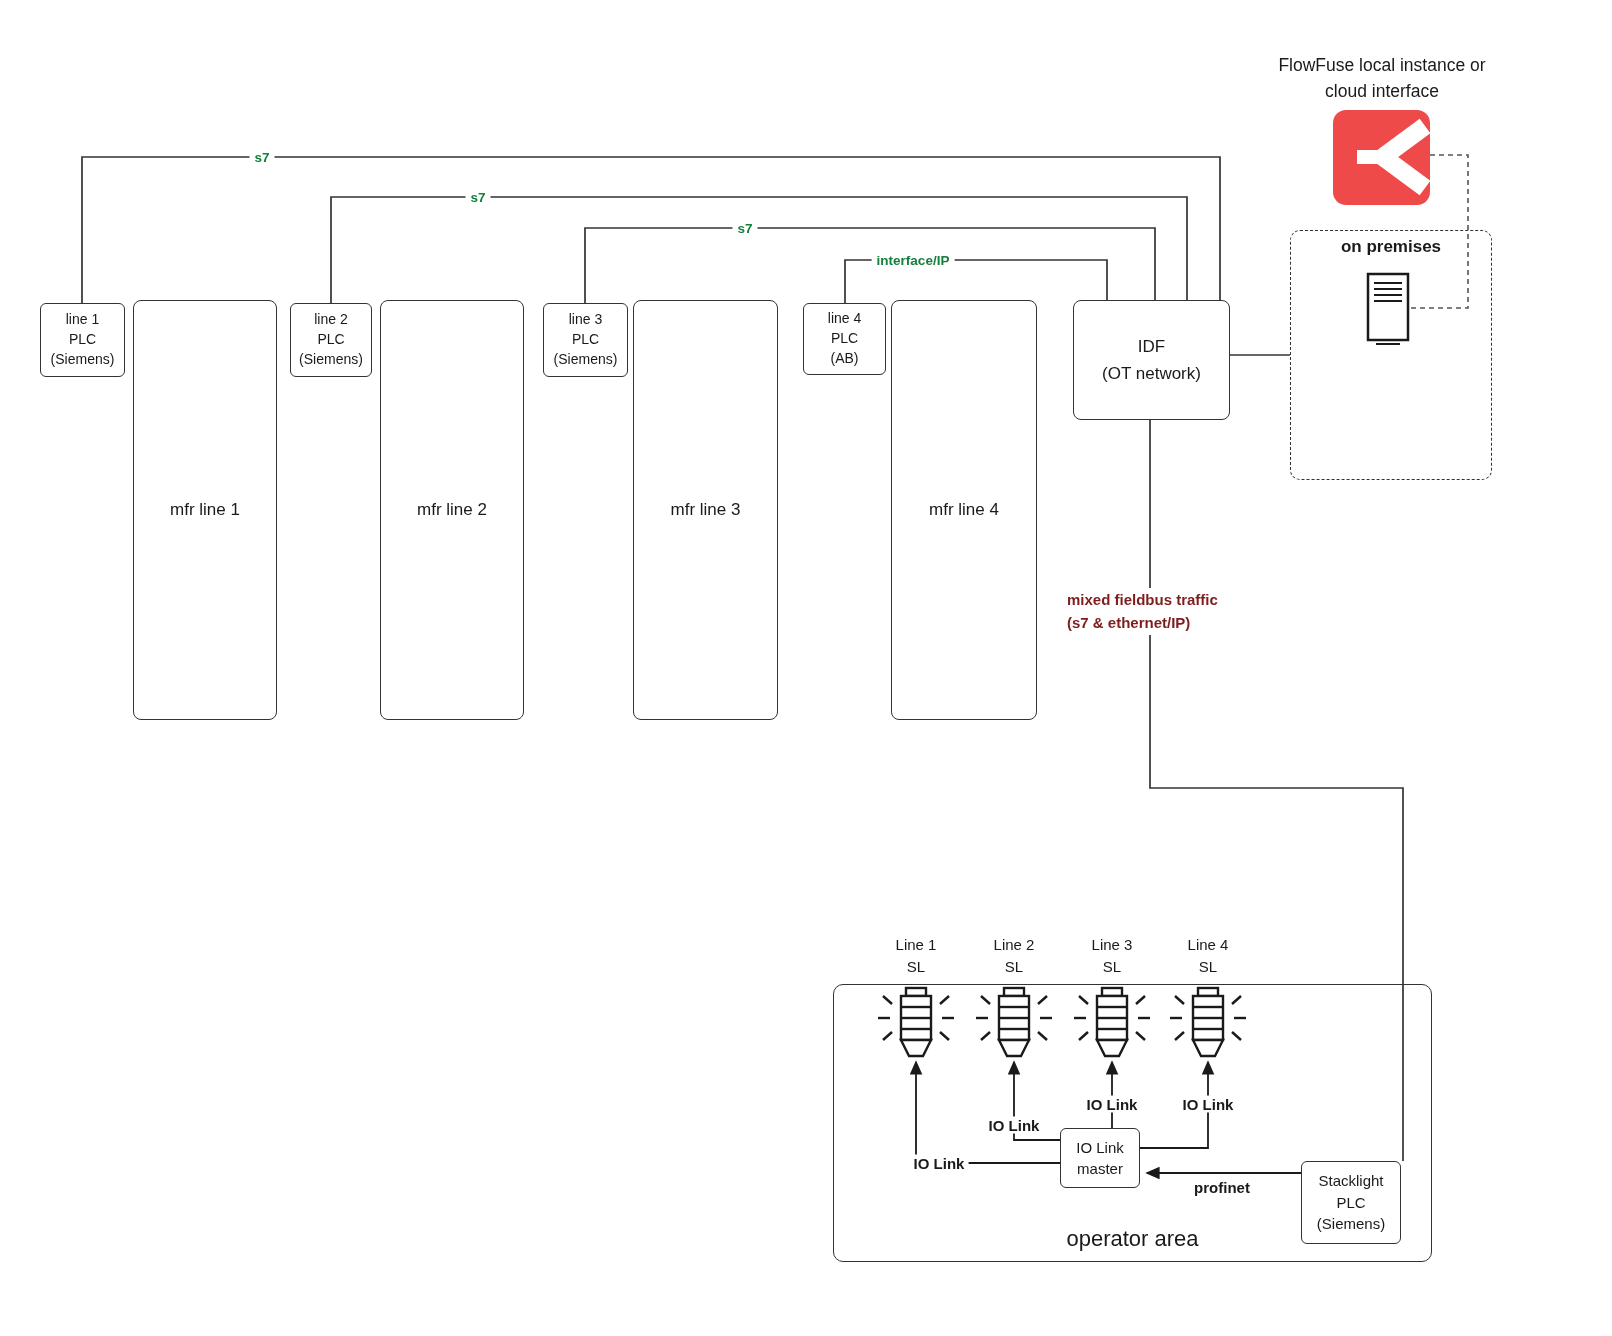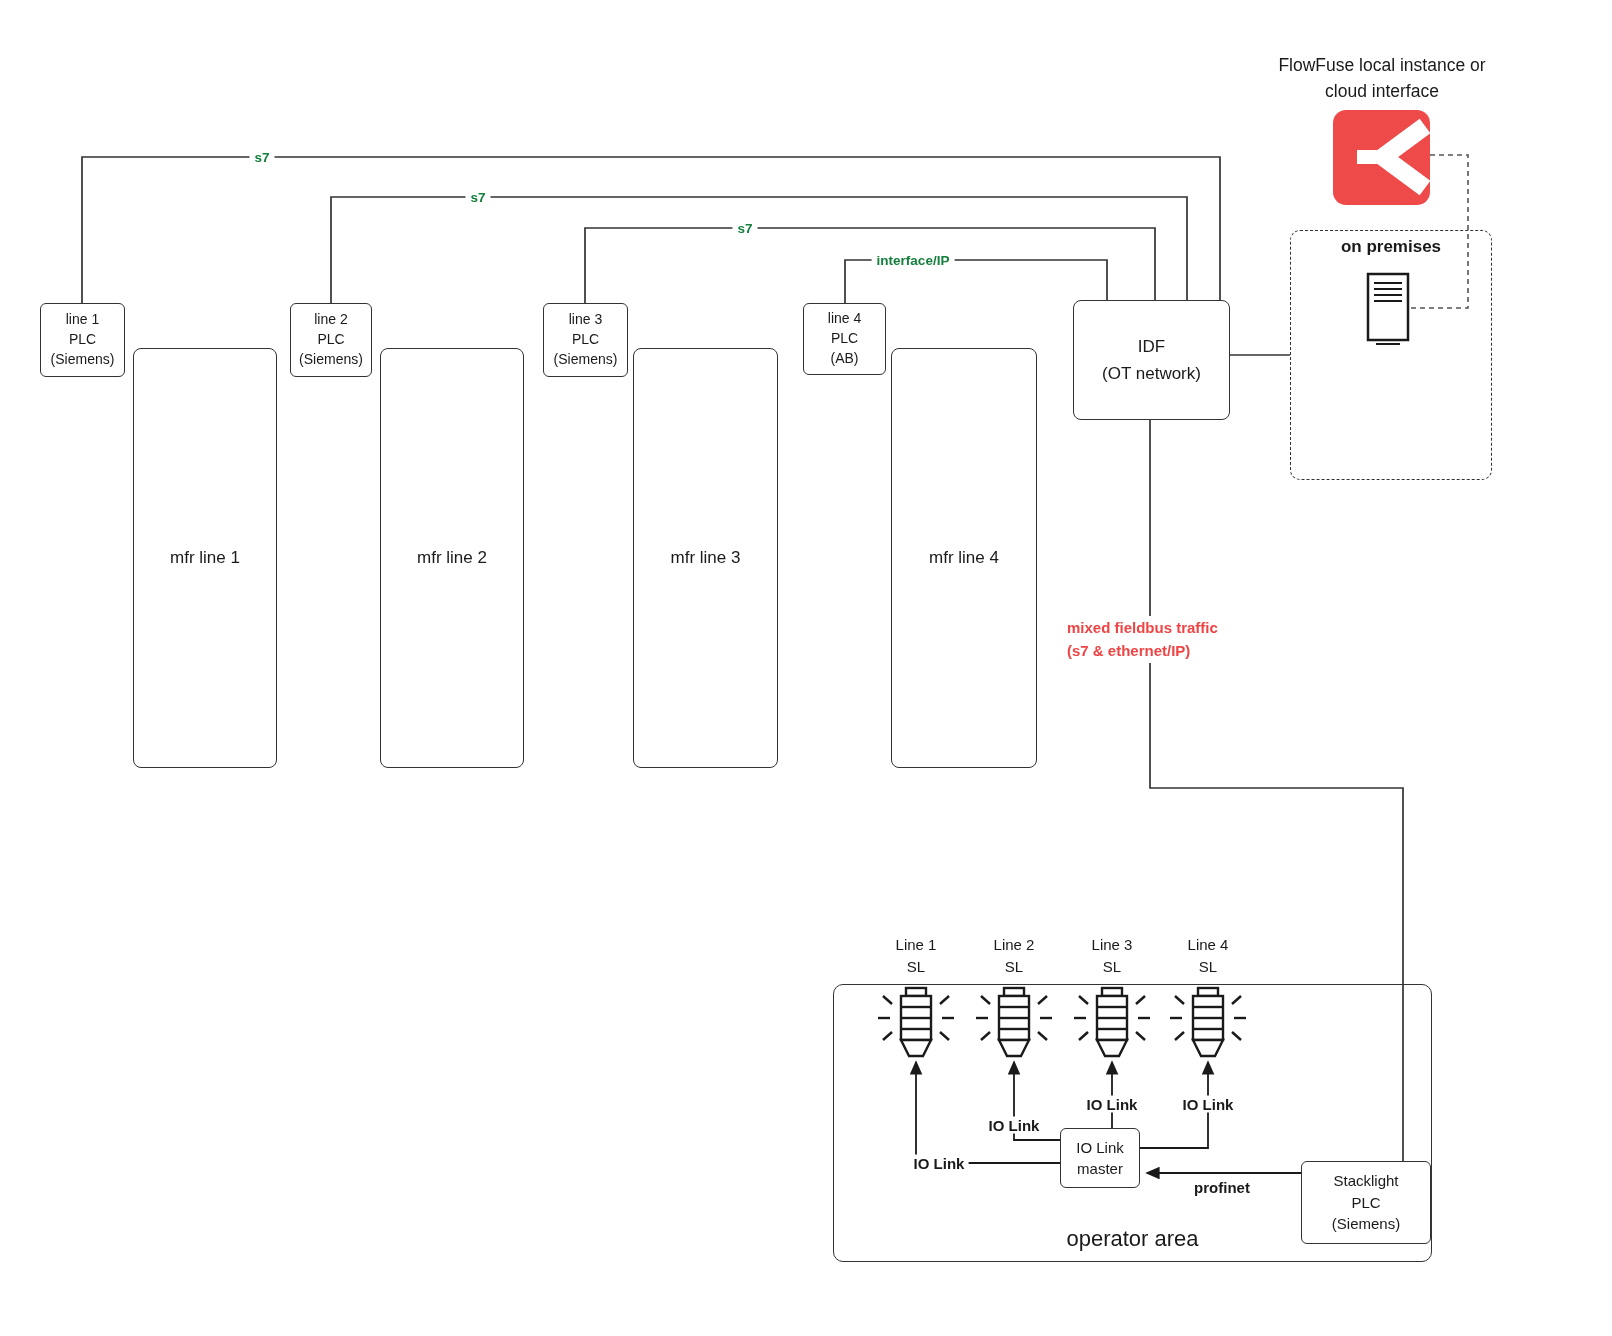--- a/index.html
+++ b/index.html
@@ -3,21 +3,21 @@
 <meta charset="utf-8">
 <style>
   html,body{margin:0;padding:0;background:#fff;}
   .canvas{position:relative;width:1612px;height:1336px;background:#ffffff;
           font-family:"Liberation Sans",sans-serif;color:#1a1a1a;overflow:hidden;}
   svg.wires{position:absolute;left:0;top:0;}
   .box{position:absolute;border:1.6px solid #333;border-radius:8px;background:#fff;
        display:flex;align-items:center;justify-content:center;text-align:center;
        white-space:pre-line;box-sizing:border-box;}
   .plc{font-size:14px;border-radius:6px;line-height:1.42;}
-  .mfr{font-size:17px;margin-top:48px;}
+  .mfr{font-size:17px;}
   .idf{font-size:17px;line-height:1.6;}
   .dashedbox{border-style:dashed;background:transparent;border-radius:10px;}
   .lbl{position:absolute;white-space:pre-line;text-align:center;}
   .buslbl{position:absolute;transform:translate(-50%,-50%);background:#fff;padding:0 5px;
           font-weight:700;font-size:13.5px;color:#15803d;white-space:nowrap;}
   .iolbl{position:absolute;transform:translate(-50%,-50%);background:#fff;padding:0 4px;
          font-weight:700;font-size:15px;color:#1a1a1a;white-space:nowrap;}
   .sl-label{position:absolute;transform:translate(-50%,0);font-size:15px;line-height:1.45;
             text-align:center;white-space:pre-line;}
   .icon{position:absolute;}
@@ -109,22 +109,22 @@
     <span>line 4
 PLC
 (AB)</span>
   </div>
 
   <div class="buslbl" style="left:262px;top:157px;">s7</div>
   <div class="buslbl" style="left:478px;top:197px;">s7</div>
   <div class="buslbl" style="left:745px;top:228px;">s7</div>
   <div class="buslbl" style="left:913px;top:260px;">interface/IP</div>
 
-  <div class="lbl" style="left:1065px;top:616px;width:180px;text-align:left;font-size:15px;
-       font-weight:700;line-height:1.5;background:#fff;padding:1px 2px;color:#ef4444;">mixed fieldbus traffic
+  <div class="lbl" style="left:1065px;top:588px;width:180px;text-align:left;font-size:15px;
+       font-weight:700;line-height:1.5;background:#fff;padding:1px 2px;color:#7f1d1d;">mixed fieldbus traffic
 (s7 &amp; ethernet/IP)</div>
 
   <div class="box dashedbox" style="left:833px;top:984px;width:599px;height:278px;
        border-style:solid;background:transparent;"></div>
   <div class="lbl" style="left:833px;top:1226px;width:599px;font-size:22px;">operator area</div>
 
   <div class="sl-label" style="left:916px;top:934px;">Line 1
 SL</div>
   <div class="sl-label" style="left:1014px;top:934px;">Line 2
 SL</div>
@@ -204,20 +204,20 @@
   <div class="iolbl" style="left:1208px;top:1104px;">IO Link</div>
 
   <div class="box" style="left:1060px;top:1128px;width:80px;height:60px;font-size:15px;
        border-radius:6px;line-height:1.4;">
     <span>IO Link
 master</span>
   </div>
 
   <div class="iolbl" style="left:1222px;top:1187px;background:transparent;">profinet</div>
 
-  <div class="box" style="left:1301px;top:1161px;width:130px;height:83px;font-size:15px;
+  <div class="box" style="left:1301px;top:1161px;width:100px;height:83px;font-size:15px;
        border-radius:6px;line-height:1.45;">
     <span>Stacklight
 PLC
 (Siemens)</span>
   </div>
 
 </div>
 
 </body></html>

